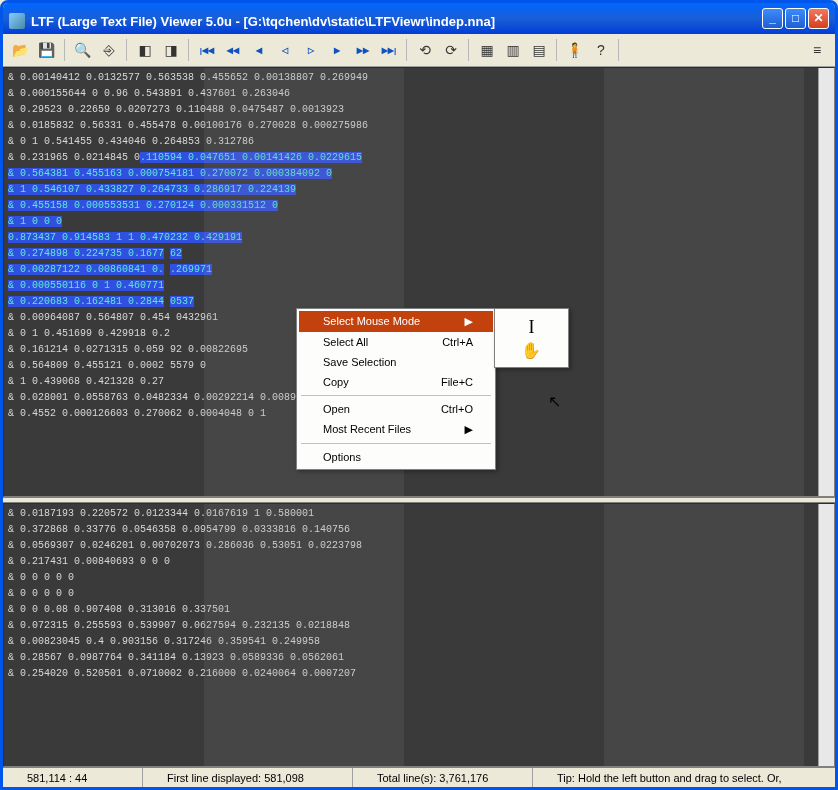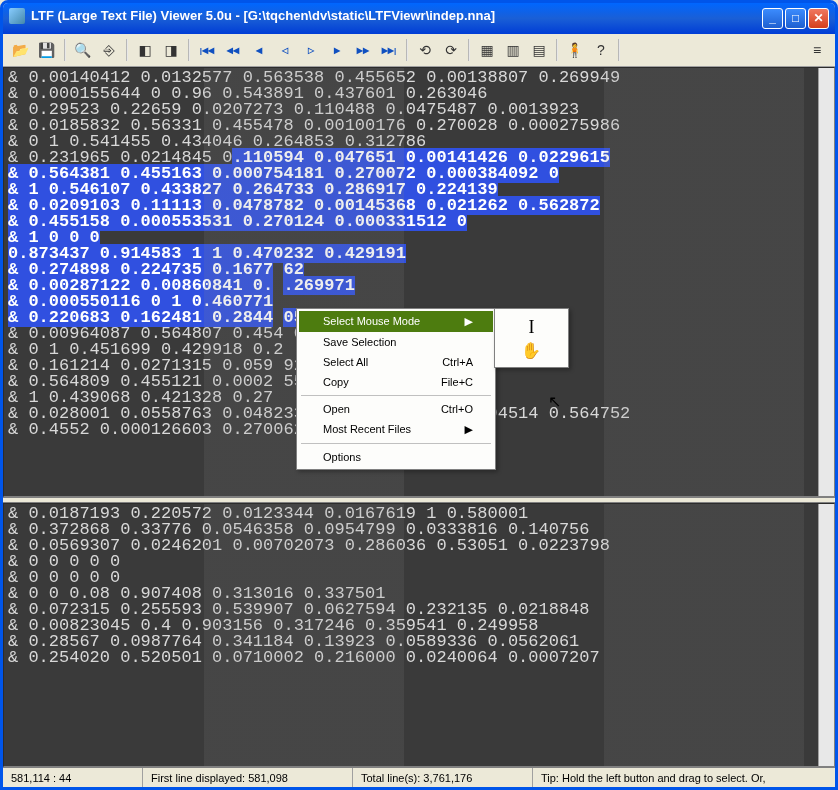--- a/index.html
+++ b/index.html
@@ -1,39 +1,39 @@
 <!DOCTYPE html>
 <html><head>
 <meta charset="utf-8">
 <style>
 * { margin:0; padding:0; box-sizing:border-box; }
 body { font-family:Tahoma,Arial,sans-serif; font-size:11px; width:838px; height:790px; overflow:hidden; background:#ece9d8; }
 .window { border:3px solid #0055ea; border-radius:8px 8px 0 0; background:#ece9d8; width:838px; height:790px; display:flex; flex-direction:column; }
-.titlebar { background:linear-gradient(to bottom,#0066ff 0%,#1a5fd6 50%,#003dd6 100%); color:#fff; font-weight:bold; font-size:13px; padding:5px 6px; display:flex; align-items:flex-start; gap:6px; border-radius:5px 5px 0 0; }
+.titlebar { background:linear-gradient(to bottom,#0066ff 0%,#1a5fd6 50%,#003dd6 100%); color:#fff; font-weight:bold; font-size:13px; padding:5px 6px; display:flex; align-items:flex-end; gap:6px; border-radius:5px 5px 0 0; }
 .app-icon { width:16px; height:16px; background:linear-gradient(135deg,#8cf,#48a); border-radius:2px; }
 .win-btns { margin-left:auto; display:flex; gap:2px; }
 .win-btn { width:21px; height:21px; border:1px solid #fff; border-radius:3px; font-weight:bold; text-align:center; line-height:18px; color:#fff; font-size:12px; }
 .min-btn,.max-btn { background:linear-gradient(to bottom,#3c8cfe,#1e5fd0); }
 .close-btn { background:linear-gradient(to bottom,#f07860,#d43f1d); }
 .toolbar { background:#ece9d8; border-bottom:1px solid #a0a0a0; padding:4px 6px; display:flex; align-items:center; gap:2px; }
 .tbtn { width:24px; height:24px; border:1px solid transparent; background:#ece9d8; display:flex; align-items:center; justify-content:center; font-size:14px; color:#333; cursor:pointer; }
 .tsep { width:2px; height:22px; background:linear-gradient(to right,#a0a0a0,#fff); margin:0 3px; }
 .nav-txt { font-size:8px; color:#1050c0; font-weight:bold; }
-.text-area { flex:1; background:#3a3a3a; color:#d8d8d8; font-family:'Courier New',monospace; font-size:17px; line-height:16px; overflow:hidden; position:relative; padding:2px 4px; border:1px inset #808080; }
+.text-area { flex:1; background:#3a3a3a; color:#d8d8d8; font-family:'Courier New',monospace; font-size:10px; line-height:16px; overflow:hidden; position:relative; padding:2px 4px; border:1px inset #808080; }
 .text-area.top { height:430px; flex:none; }
 .divider { height:6px; background:#ece9d8; border-top:1px solid #808080; border-bottom:1px solid #808080; cursor:ns-resize; }
 .line { white-space:nowrap; }
-.sel { background:#3050e0; color:#ffffff;font-weight:bold; }
+.sel { background:#3050e0; color:#5eead4; }
 .ctx-menu { position:absolute; top:308px; left:296px; width:200px; background:#fdfdfb; border:1px solid #808080; box-shadow:2px 2px 4px rgba(0,0,0,0.3); font-size:11px; z-index:10; padding:2px; }
 .mi { padding:4px 20px 4px 24px; display:flex; justify-content:space-between; cursor:default; }
-.mi.hl { background:#4d7c0f; color:#fff; }
+.mi.hl { background:#c2410c; color:#fff; }
 .msep { height:1px; background:#c0c0c0; margin:3px 2px; }
 .sub-menu { position:absolute; top:308px; left:494px; width:75px; height:60px; background:#fdfdfb; border:1px solid #808080; box-shadow:2px 2px 4px rgba(0,0,0,0.3); z-index:11; display:flex; flex-direction:column; justify-content:space-around; align-items:center; padding:6px; }
 .statusbar { display:flex; border-top:1px solid #808080; background:#ece9d8; font-size:11px; height:20px; }
-.status-cell { border-right:1px solid #a0a0a0; padding:2px 8px; display:flex; align-items:center; }
+.status-cell { border-right:1px solid #a0a0a0; padding:2px 24px; display:flex; align-items:center; }
 .scroll-right { position:absolute; right:0; top:0; bottom:0; width:16px; background:#e8e8e8; border-left:1px solid #a0a0a0; }
 .cursor-icon { position:absolute; top:392px; left:548px; font-size:16px; z-index:15; pointer-events:none; }
 .bg-watermark { position:absolute; top:0; left:0; right:0; bottom:0; opacity:0.15; background:repeating-linear-gradient(90deg,transparent 0,transparent 200px,#888 200px,#888 400px); pointer-events:none; }
 </style>
 </head>
 <body>
 
 <div class="window">
   <div class="titlebar">
     <div class="app-icon"></div>
@@ -97,21 +97,20 @@
     <div class="bg-watermark"></div>
     <div class="scroll-right"></div>
   <div class="line">&amp; 0.00140412 0.0132577 0.563538 0.455652 0.00138807 0.269949</div>
       <div class="line">&amp; 0.000155644 0 0.96 0.543891 0.437601 0.263046</div>
       <div class="line">&amp; 0.29523 0.22659 0.0207273 0.110488 0.0475487 0.0013923</div>
       <div class="line">&amp; 0.0185832 0.56331 0.455478 0.00100176 0.270028 0.000275986</div>
       <div class="line">&amp; 0 1 0.541455 0.434046 0.264853 0.312786</div>
       <div class="line">&amp; 0.231965 0.0214845 0<span class="sel">.110594 0.047651 0.00141426 0.0229615</span></div>
       <div class="line"><span class="sel">&amp; 0.564381 0.455163 0.000754181 0.270072 0.000384092 0</span></div>
       <div class="line"><span class="sel">&amp; 1 0.546107 0.433827 0.264733 0.286917 0.224139</span></div>
-      <div class="line"><span class="sel">&amp; 0.0209103 0.11113 0.0478782 0.00145368 0.021262 0.562872</span></div>
       <div class="line"><span class="sel">&amp; 0.455158 0.000553531 0.270124 0.000331512 0</span></div>
       <div class="line"><span class="sel">&amp; 1 0 0 0</span></div>
       <div class="line"><span class="sel"> 0.873437 0.914583 1 1 0.470232 0.429191</span></div>
       <div class="line"><span class="sel">&amp; 0.274898 0.224735 0.1677</span><span style="visibility: hidden;">                              </span><span class="sel">62</span></div>
       <div class="line"><span class="sel">&amp; 0.00287122 0.00860841 0.</span><span style="visibility: hidden;">                              </span><span class="sel">.269971</span></div>
       <div class="line"><span class="sel">&amp; 0.000550116 0 1 0.460771</span><span style="visibility: hidden;">                              </span></div>
       <div class="line"><span class="sel">&amp; 0.220683 0.162481 0.2844</span><span style="visibility: hidden;">                              </span><span class="sel">0537</span></div>
       <div class="line">&amp; 0.00964087 0.564807 0.454<span style="visibility: hidden;">                              </span>0432961</div>
       <div class="line">&amp; 0 1 0.451699 0.429918 0.2<span style="visibility: hidden;">                              </span></div>
       <div class="line">&amp; 0.161214 0.0271315 0.059<span style="visibility: hidden;">                              </span>92 0.00822695</div>
@@ -122,20 +121,21 @@
     </div>
 
   <div class="divider"></div>
 
   <div class="text-area" id="bottom-pane">
     <div class="bg-watermark"></div>
     <div class="scroll-right"></div>
   <div class="line">&amp; 0.0187193 0.220572 0.0123344 0.0167619 1 0.580001</div>
       <div class="line">&amp; 0.372868 0.33776 0.0546358 0.0954799 0.0333816 0.140756</div>
       <div class="line">&amp; 0.0569307 0.0246201 0.00702073 0.286036 0.53051 0.0223798</div>
+      <div class="line">&amp; 0.217431 0.00840693 0 0 0</div>
       <div class="line">&amp; 0 0 0 0 0</div>
       <div class="line">&amp; 0 0 0 0 0</div>
       <div class="line">&amp; 0 0 0.08 0.907408 0.313016 0.337501</div>
       <div class="line">&amp; 0.072315 0.255593 0.539907 0.0627594 0.232135 0.0218848</div>
       <div class="line">&amp; 0.00823045 0.4 0.903156 0.317246 0.359541 0.249958</div>
       <div class="line">&amp; 0.28567 0.0987764 0.341184 0.13923 0.0589336 0.0562061</div>
       <div class="line">&amp; 0.254020 0.520501 0.0710002 0.216000 0.0240064 0.0007207</div>
     </div>
 
   <div class="statusbar">
@@ -145,26 +145,26 @@
     <div class="status-cell" style="flex:1;border-right:none">Tip: Hold the left button and drag to select. Or,</div>
   </div>
 </div>
 
 <div class="ctx-menu" id="ctx-menu">
     <div class="mi hl">
       <span>Select Mouse Mode</span>
       <span>▶</span>
     </div>
     <div class="mi">
+      <span>Select All</span>
+      <span>Ctrl+A</span>
+    </div>
+    <div class="mi">
       <span>Save Selection</span>
       <span></span>
-    </div>
-    <div class="mi">
-      <span>Select All</span>
-      <span>Ctrl+A</span>
     </div>
     <div class="mi">
       <span>Copy</span>
       <span>File+C</span>
     </div>
     <div class="msep"></div>
     <div class="mi">
       <span>Open</span>
       <span>Ctrl+O</span>
     </div>

